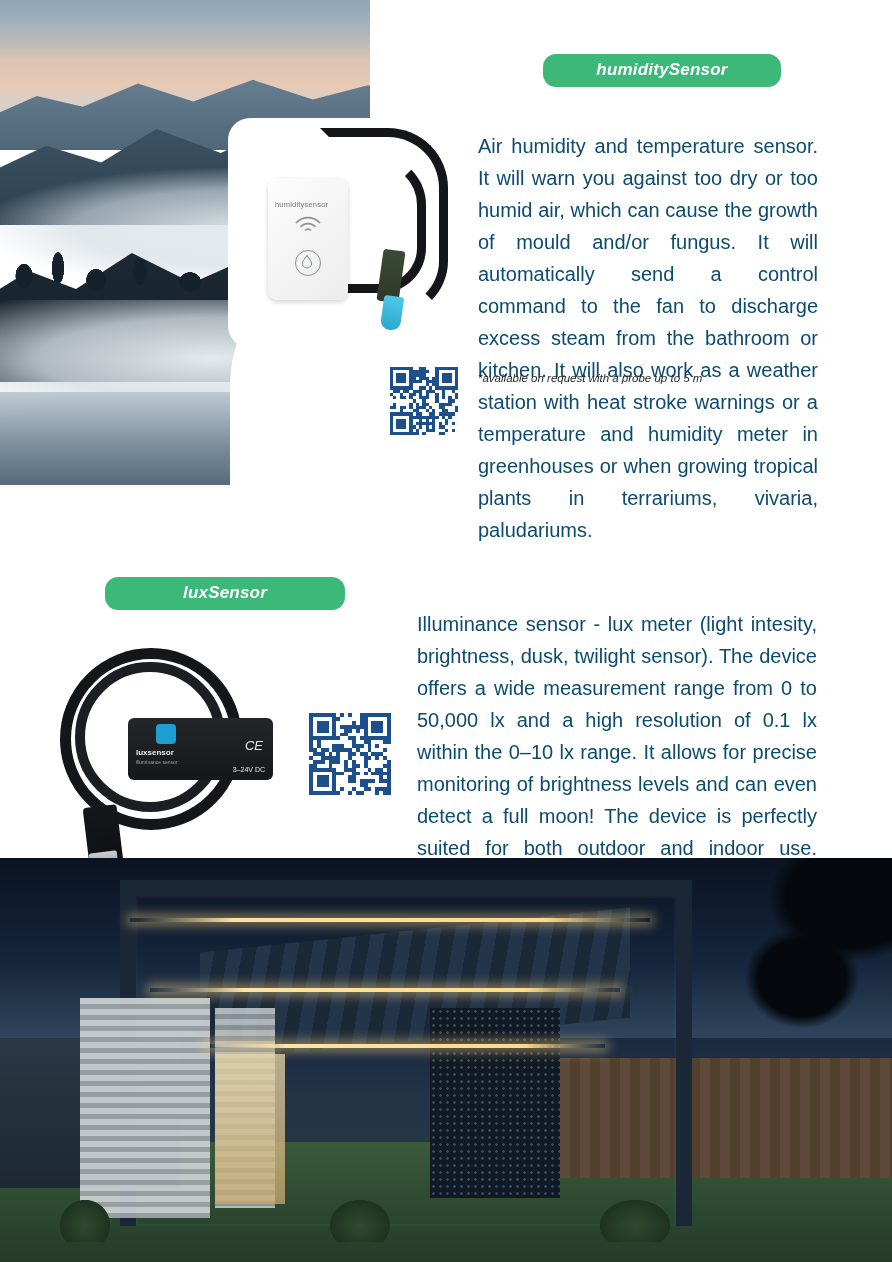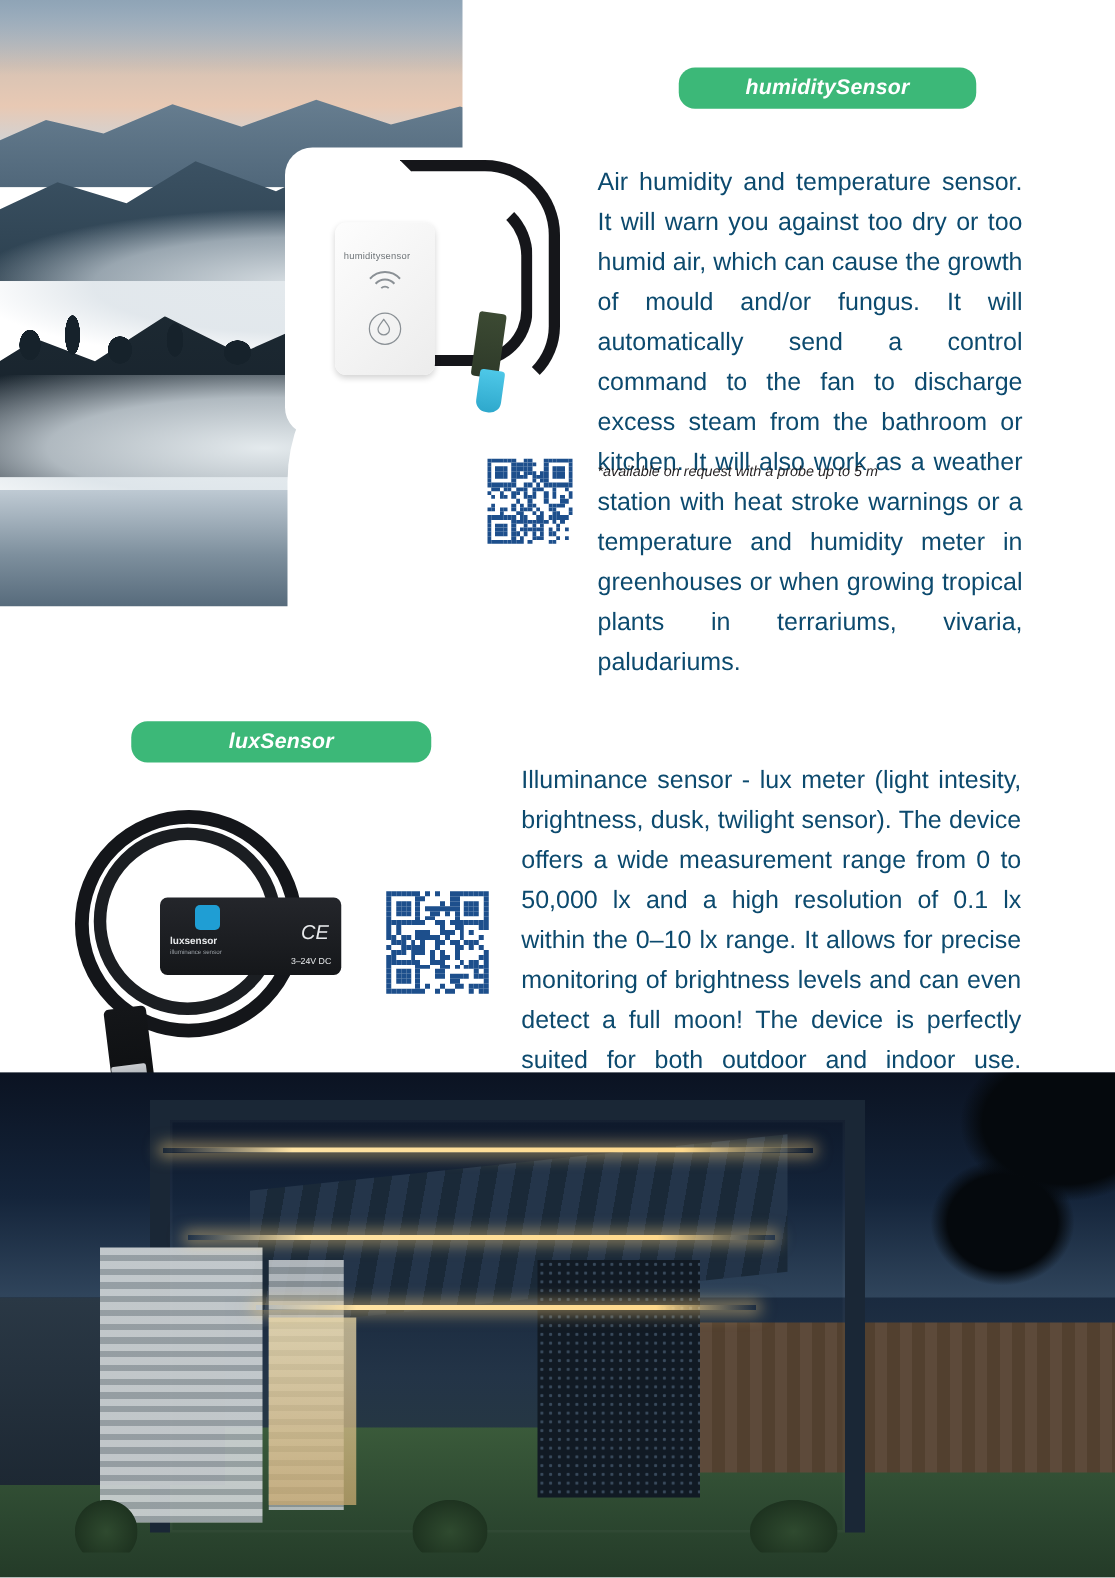--- a/index.html
+++ b/index.html
@@ -186,21 +186,21 @@
     border: 10px solid #1b1e22; border-radius: 50%;
   }
   #lux-device {
     left: 128px; top: 718px; width: 145px; height: 62px;
     background: linear-gradient(180deg, #24262b 0%, #15171a 100%);
     border-radius: 6px;
   }
   #lux-device .brand { position: absolute; left: 8px; top: 30px; font-size: 8px; color: #e8eaec; font-weight: bold; }
   #lux-device .sub { position: absolute; left: 8px; top: 41px; font-size: 5px; color: #9aa0a6; }
   #lux-device .volt { position: absolute; right: 8px; bottom: 7px; font-size: 7px; color: #e8eaec; }
-  #lux-device .ce { position: absolute; right: 10px; top: 20px; font-size: 16px; color: #e8eaec; font-style: italic; }
+  #lux-device .ce { position: absolute; right: 10px; top: 20px; font-size: 13px; color: #e8eaec; font-style: italic; }
   #lux-device .logo {
     position: absolute; left: 28px; top: 6px; width: 20px; height: 20px;
     background: #1f9ed4; border-radius: 4px;
   }
   #lux-usb {
     left: 86px; top: 806px; width: 34px; height: 58px;
     background: linear-gradient(180deg, #141619 0%, #0e1012 100%);
     border-radius: 4px;
     transform: rotate(-7deg);
   }

